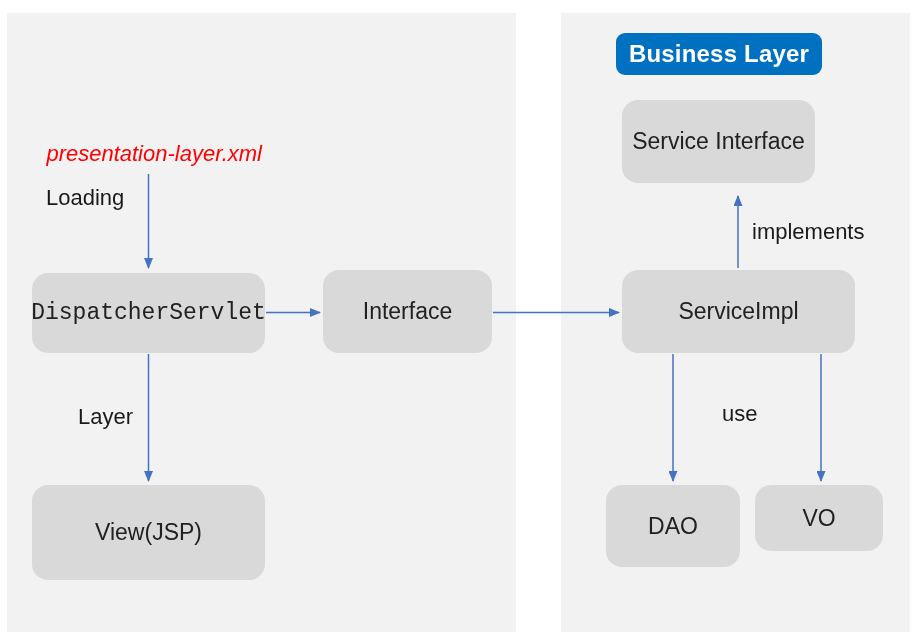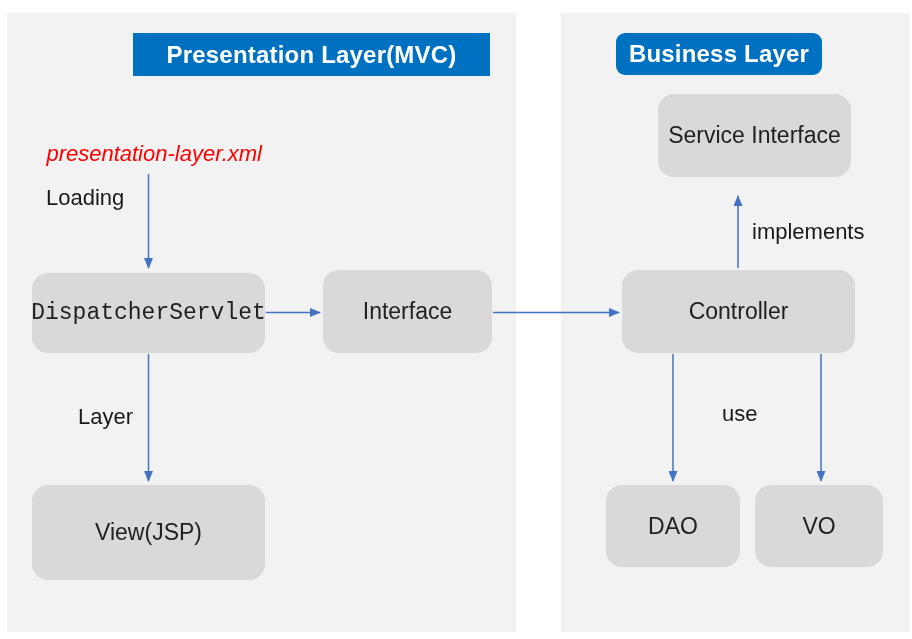--- a/index.html
+++ b/index.html
@@ -53,24 +53,24 @@
     background:var(--node-bg);
     border-radius:16px;
     color:var(--node-text);
     font-size:23px;
     display:flex;align-items:center;justify-content:center;
     white-space:nowrap;
   }
   .node-dispatcher{left:32px;top:273px;width:233px;height:80px;font-family:Liberation Mono, monospace;}
   .node-controller{left:323px;top:270px;width:169px;height:83px;}
   .node-view{left:32px;top:485px;width:233px;height:95px;}
-  .node-service-interface{left:622px;top:94px;width:193px;height:83px;margin-left:36px;}
+  .node-service-interface{left:622px;top:100px;width:193px;height:83px;}
   .node-service-impl{left:622px;top:270px;width:233px;height:83px;}
   .node-dao{left:606px;top:485px;width:134px;height:82px;text-align:right;}
-  .node-vo{left:755px;top:485px;width:128px;height:82px;}
+  .node-vo{left:755px;top:485px;width:128px;height:66px;}
   .edge-label{
     position:absolute;
     color:var(--label-text);
     font-size:22px;
     white-space:nowrap;
   }
   .label-loading{left:46px;top:185px;}
   .label-data{left:78px;top:404px;}
   .label-implements{left:752px;top:219px;}
   .label-use{left:722px;top:401px;}
@@ -82,21 +82,20 @@
   .edges marker path{fill:var(--arrow);}
 </style>
 </head>
 <body>
 
 <div class="canvas">
 
   <div class="panel panel-left"></div>
   <div class="panel panel-right"></div>
 
-  <div class="layer-header header-presentation">Presentation Layer(MVC)</div>
 
   <div class="layer-header header-business">Business Layer</div>
 
   <div class="config-label">presentation-layer.xml</div>
 
   <div class="edge-label label-loading">Loading</div>
 
   <div class="edge-label label-data">Layer</div>
 
   <div class="edge-label label-implements">implements</div>
@@ -104,21 +103,21 @@
   <div class="edge-label label-use">use</div>
 
   <div class="node node-dispatcher">DispatcherServlet</div>
 
   <div class="node node-controller">Interface</div>
 
   <div class="node node-view">View(JSP)</div>
 
   <div class="node node-service-interface">Service Interface</div>
 
-  <div class="node node-service-impl">Controller</div>
+  <div class="node node-service-impl">ServiceImpl</div>
 
   <div class="node node-dao">DAO</div>
 
   <div class="node node-vo">VO</div>
 
   <svg class="edges" viewBox="0 0 912 639" xmlns="http://www.w3.org/2000/svg" aria-hidden="true">
     <defs>
       <marker id="ah" markerWidth="11" markerHeight="9" refX="10" refY="4.5" orient="auto" markerUnits="userSpaceOnUse">
         <path d="M0,0 L11,4.5 L0,9 Z"></path>
       </marker>

